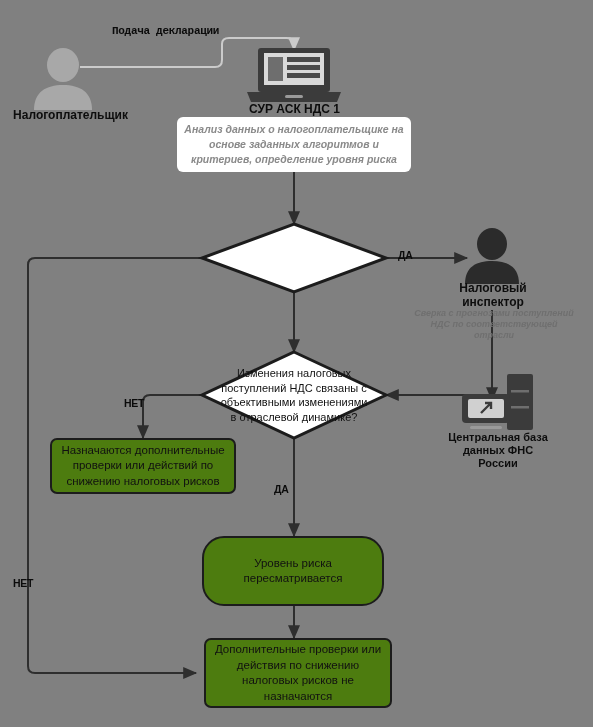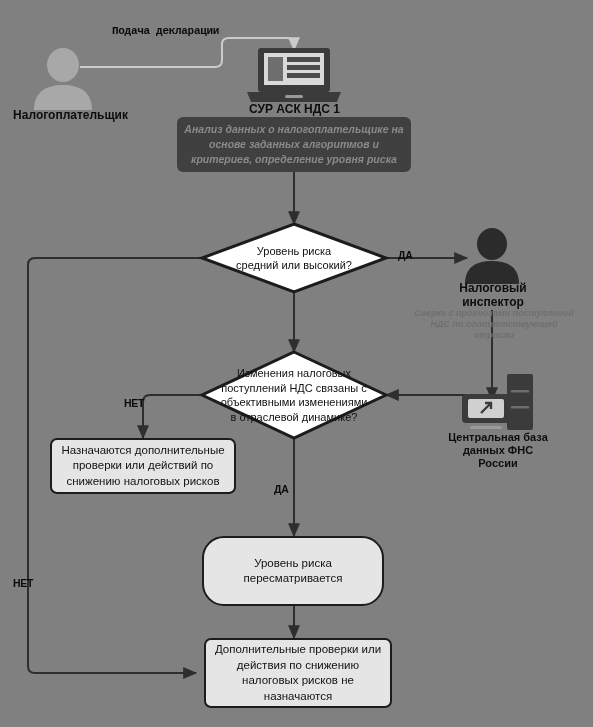--- a/index.html
+++ b/index.html
@@ -25,21 +25,21 @@
   
   .node {
     position: absolute;
     box-sizing: border-box;
     display: flex;
     align-items: center;
     justify-content: center;
     text-align: center;
   }
   .rectbox {
-    background: #e5e5e5;
+    background: #4d7c0f;
     border: 2px solid #1c1c1c;
     border-radius: 7px;
     color: #111111;
     font-size: 11.5px;
     line-height: 15.5px;
     padding: 4px 8px;
   }
 
   
   .diamond-wrap {
@@ -57,21 +57,21 @@
     color: #111111;
     font-size: 11px;
     line-height: 14.5px;
     pointer-events: none;
   }
   .diamond-label span { display: block; padding: 0 26px; }
 
   
   .note {
     position: absolute;
-    background: #404040;
+    background: #ffffff;
     border-radius: 6px;
     color: #8a8a8a;
     font-size: 10.5px;
     font-style: italic;
     font-weight: bold;
     line-height: 15px;
     text-align: center;
     padding: 5px 7px;
     box-sizing: border-box;
     overflow: hidden;
@@ -200,26 +200,20 @@
 инспектор</div>
 
   <div class="subnote" style="left:404px; top:308px; width:180px;">Сверка с прогнозами поступлений
 НДС по соответствующей
 отрасли</div>
 
   <div class="caption small" style="left:428px; top:431px; width:140px;">Центральная база
 данных ФНС
 России</div>
 
-  <div class="diamond-wrap" style="left:202px; top:224px; width:184px; height:68px;">
-    <div class="diamond-label">
-      <span style="white-space:pre-line;">Уровень риска
-средний или высокий?</span>
-    </div>
-  </div>
 
   <div class="diamond-wrap" style="left:202px; top:352px; width:184px; height:86px;">
     <div class="diamond-label">
       <span style="white-space:pre-line; padding:0 12px;">Изменения налоговых
 поступлений НДС  связаны  с
 объективными изменениями
 в отраслевой динамике?</span>
     </div>
   </div>
 

